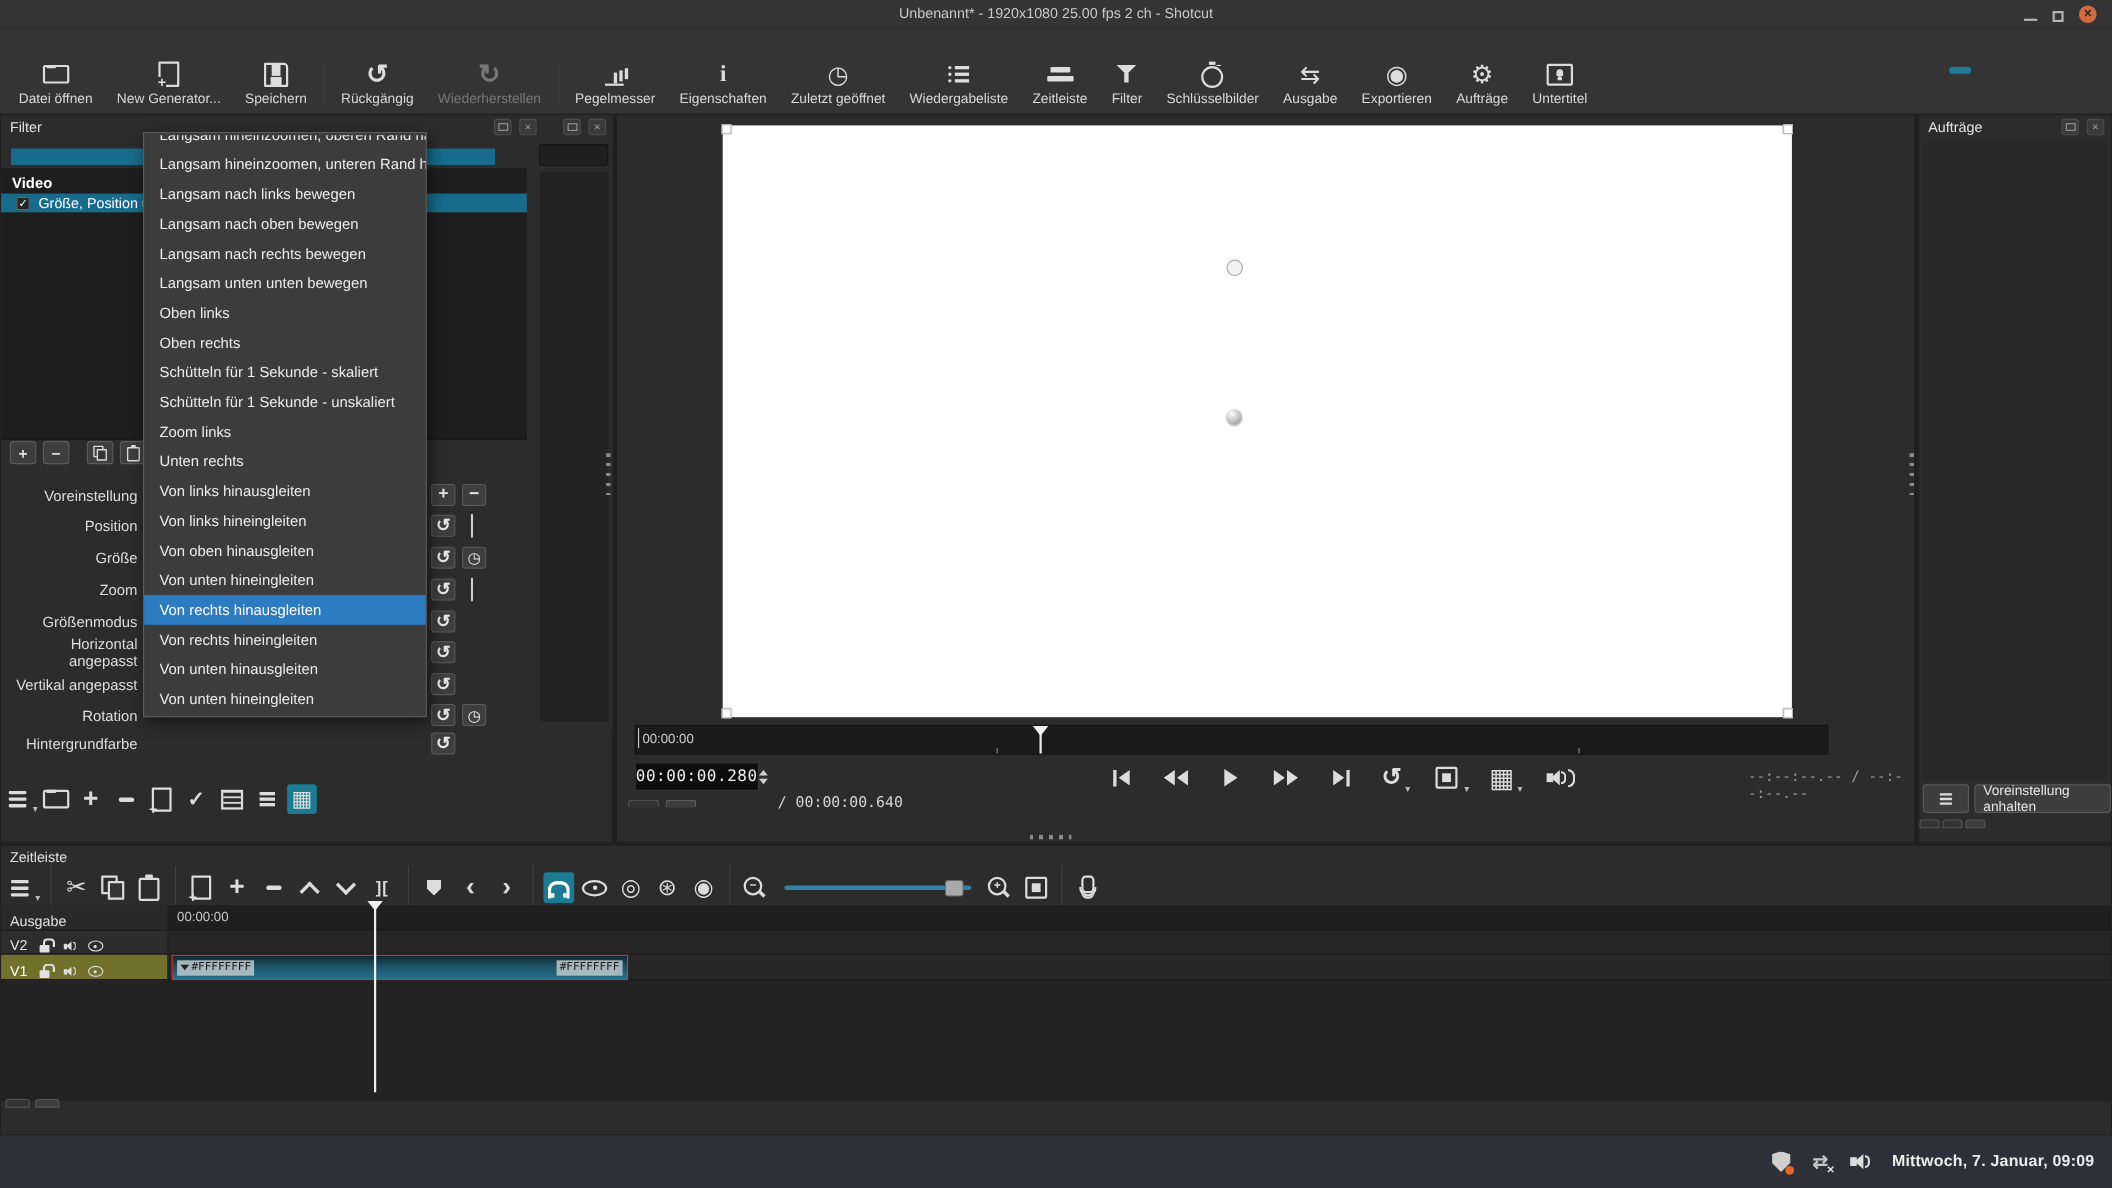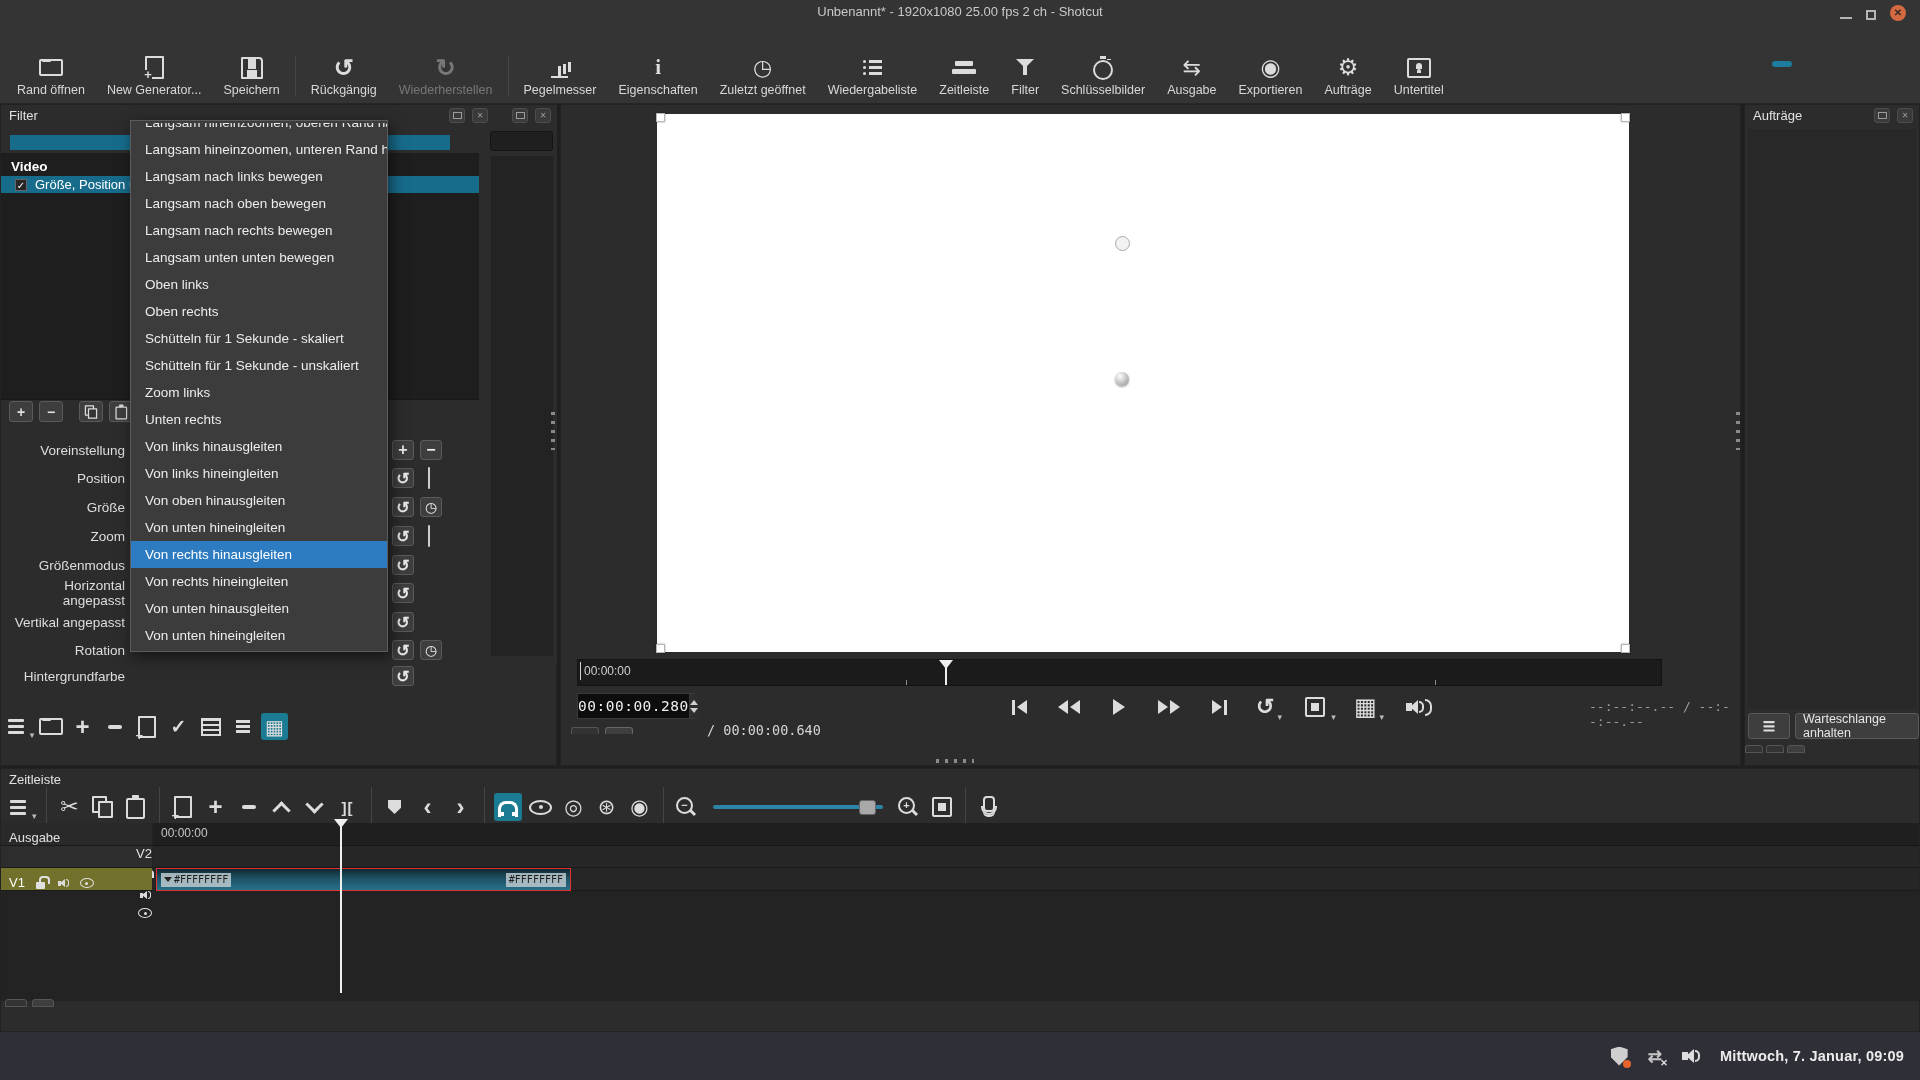--- a/index.html
+++ b/index.html
@@ -187,21 +187,21 @@
   
   #timeline-dock { left:0; top:768px; width:1920px; height:264px; }
   #tl-toolbar { position:absolute; left:4px; top:23px; display:flex; gap:5px; align-items:center; height:30px; }
   .tl-btn { min-width:28px; height:28px; display:flex; align-items:center; justify-content:center; border-radius:3px; }
   .tl-btn.active { background:#1b7b93; }
   .tl-btn.wide { min-width:184px; }
   #tracks-bg { position:absolute; left:0; top:54px; width:1920px; height:178px; background:#232323; }
   #ruler { position:absolute; left:152px; top:54px; right:0; height:23px; background:#1f1f1f; border-bottom:1px solid #161616; font-size:12px; color:#c6c6c6; padding:3px 0 0 8px; }
   .thead { position:absolute; left:0; width:151px; display:flex; align-items:flex-end; gap:9px; padding-left:8px; font-size:13px; color:#e0e0e0; border-bottom:1px solid #1a1a1a; background:#2d2d2d; }
   #thead-out { top:54px; height:23px; background:#292929; }
-  #thead-v2 { top:77px; height:22px;flex-direction:column; }
+  #thead-v2 { top:77px; height:22px; }
   #thead-v1 { top:99px; height:23px; }
   .thead.selected { background:#71712c; color:#fff; }
   .tlane { position:absolute; left:152px; right:0; border-bottom:1px solid #1a1a1a; background:#262626; }
   #lane-v2 { top:77px; height:22px; }
   #lane-v1 { top:99px; height:23px; background:#262626; }
   .mini-ic { display:inline-flex; align-items:center; justify-content:center; width:14px; height:14px; position:relative; }
   .ic-lock-open::before { content:""; width:9px; height:7px; background:#e0e0e0; border-radius:1px; margin-top:5px; }
   .ic-lock-open::after { content:""; position:absolute; top:0; left:5px; width:7px; height:6px; border:2px solid #e0e0e0; border-bottom:none; border-radius:4px 4px 0 0; }
   .spk-sm .sp-body { width:3px; height:5px; }
   .spk-sm .sp-cone { border-right-width:5px; border-top-width:4px; border-bottom-width:4px; margin-left:-1px; }
@@ -271,21 +271,21 @@
     <div class="mitem"></div>
     <div class="mitem"></div>
     <div class="mitem"></div>
   </div>
 
 <div id="toolbar">
   <div style="display:flex;align-items:center;">
 
       <div class="tb-btn">
         <span class="ic ic-open-folder"></span>
-        <span class="tb-label">Rand öffnen</span>
+        <span class="tb-label">Datei öffnen</span>
       </div>
 
       <div class="tb-btn">
         <span class="ic ic-new-generator"></span>
         <span class="tb-label">New Generator...</span>
       </div>
 
       <div class="tb-btn">
         <span class="ic ic-save"></span>
         <span class="tb-label">Speichern</span>
@@ -591,21 +591,21 @@
   <div class="panel-title">Aufträge</div>
   <div class="winbtns" style="right:6px;">
     <div class="winbtn float"></div>
     <div class="winbtn">✕</div>
   </div>
   <div id="jobs-content"></div>
   <div id="jobs-bottom">
     <div class="jbtn">
         <span class="ic ic-hamburger" style="transform:scale(.7)"></span>
       </div>
-    <div class="jbtn">Warteschlange anhalten</div>
+    <div class="jbtn">Voreinstellung anhalten</div>
   </div>
   <div id="jobs-tabs">
 
   <div class="jtab"></div>
       <div class="jtab"></div>
       <div class="jtab active"></div>
     </div>
 </div>
 
 <div id="timeline-dock" class="dock">

